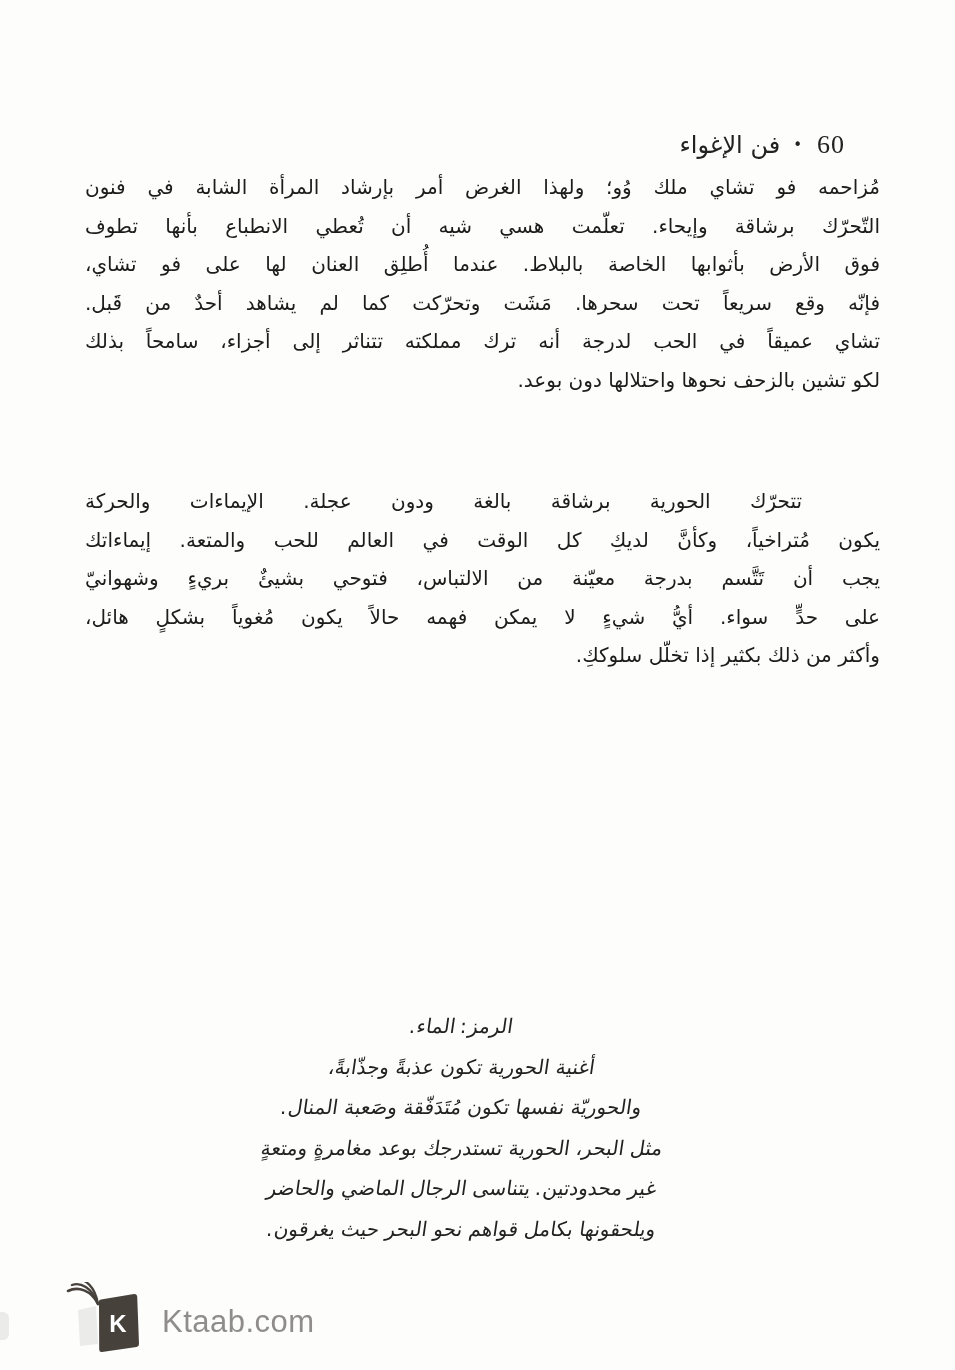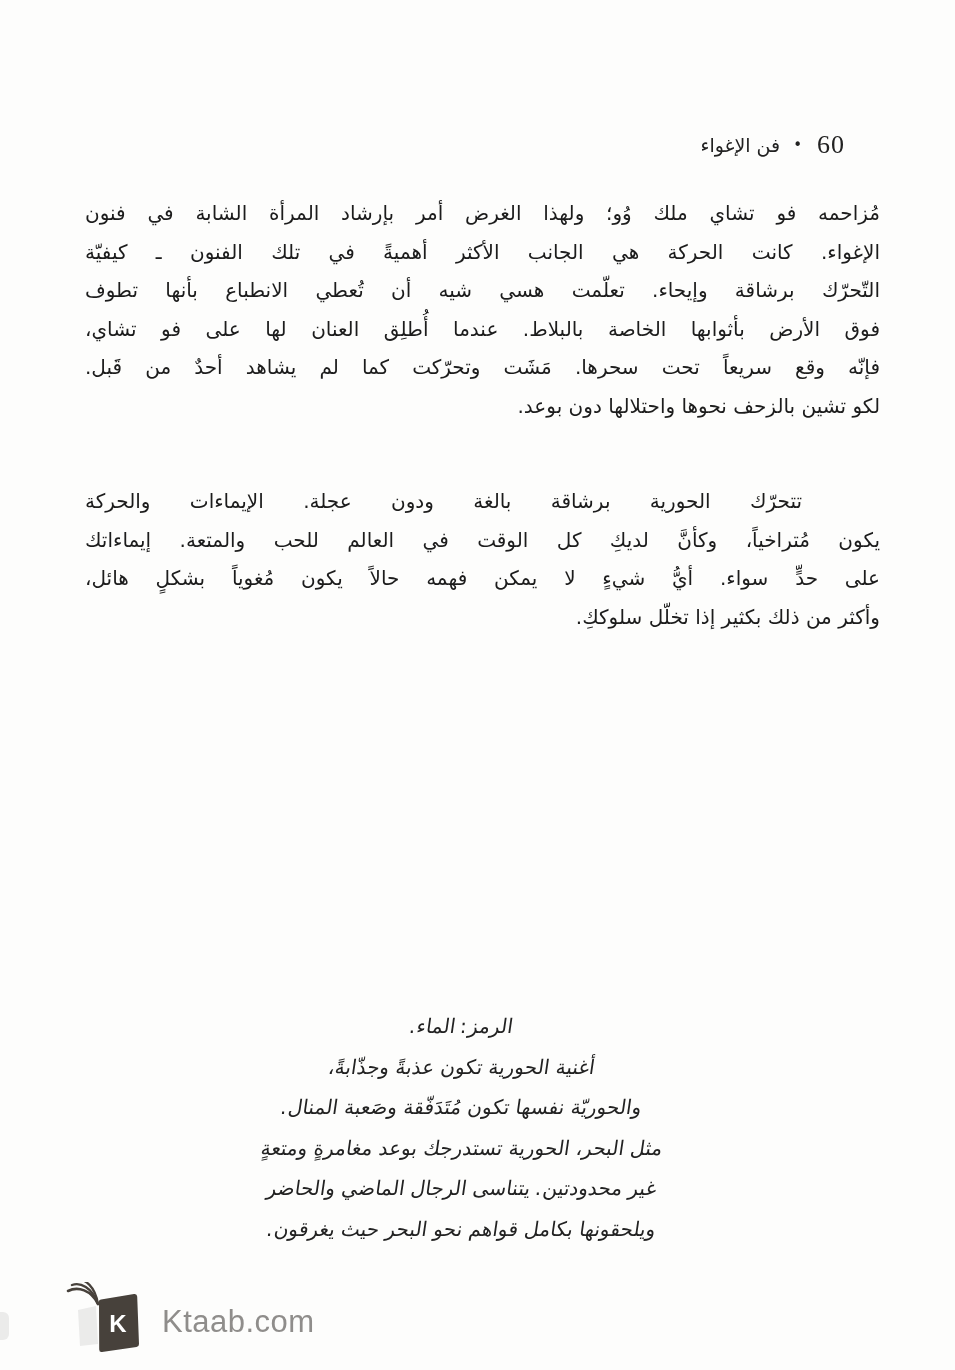--- a/index.html
+++ b/index.html
@@ -16,28 +16,28 @@
   .page-header{
     position:absolute;top:130px;right:110px;
     direction:rtl;display:flex;align-items:center;
     font-size:21px;color:#222;
   }
   .page-header .num{
     font-family:"Liberation Serif","DejaVu Serif",serif;
     font-size:26px;letter-spacing:1px;
   }
   .page-header .dot{margin:0 15px 0 13px;font-size:15px;line-height:1;}
-  .page-header .title{font-size:19px;}
+  .page-header .title{font-size:24px;}
   
   .para{
     position:absolute;left:85px;width:795px;
     direction:rtl;text-align:justify;
     font-size:20px;color:#1c1c1c;
   }
-  .p1{top:194px;}
+  .p1{top:168px;}
   .p2{top:482px;}
   .line{
     line-height:38.5px;height:38.5px;
     text-align:justify;text-align-last:justify;
     white-space:normal;overflow:visible;
   }
   .line.last{text-align-last:right;}
   .line.indent-first{padding-right:78px;}
   
   .poem{
@@ -69,30 +69,31 @@
 <div class="page">
 
   <div class="page-header">
     <span class="num">60</span>
     <span class="dot">•</span>
     <span class="title">فن الإغواء</span>
   </div>
 
   <div class="para p1" lang="ar">
     <div class="line">مُزاحمه فو تشاي ملك وُو؛ ولهذا الغرض أمر بإرشاد المرأة الشابة في فنون</div>
-    <div class="line">الإغواء. كانت الحركة هي الجانب الأكثر أهميةً في تلك الفنون ـ كيفيّة</div>
     <div class="line">التّحرّك برشاقة وإيحاء. تعلّمت هسي شيه أن تُعطي الانطباع بأنها تطوف</div>
     <div class="line">فوق الأرض بأثوابها الخاصة بالبلاط. عندما أُطلِق العنان لها على فو تشاي،</div>
     <div class="line">فإنّه وقع سريعاً تحت سحرها. مَشَت وتحرّكت كما لم يشاهد أحدٌ من قَبل.</div>
+    <div class="line">تشاي عميقاً في الحب لدرجة أنه ترك مملكته تتناثر إلى أجزاء، سامحاً بذلك</div>
     <div class="line last">لكو تشين بالزحف نحوها واحتلالها دون بوعد.</div>
   </div>
 
   <div class="para p2" lang="ar">
     <div class="line indent-first">تتحرّك الحورية برشاقة بالغة ودون عجلة. الإيماءات والحركة</div>
     <div class="line">يكون مُتراخياً، وكأنَّ لديكِ كل الوقت في العالم للحب والمتعة. إيماءاتك</div>
+    <div class="line">يجب أن تَتَّسم بدرجة معيّنة من الالتباس، فتوحي بشيئٌ بريءٍ وشهوانيّ</div>
     <div class="line">على حدٍّ سواء. أيُّ شيءٍ لا يمكن فهمه حالاً يكون مُغوياً بشكلٍ هائل،</div>
     <div class="line last">وأكثر من ذلك بكثير إذا تخلّل سلوككِ.</div>
   </div>
 
   <div class="poem" lang="ar">
     <div class="pline">الرمز: الماء.</div>
     <div class="pline">أغنية الحورية تكون عذبةً وجذّابةً،</div>
     <div class="pline">والحوريّة نفسها تكون مُتَدَفّقة وصَعبة المنال.</div>
     <div class="pline">مثل البحر، الحورية تستدرجك بوعد مغامرةٍ ومتعةٍ</div>
     <div class="pline">غير محدودتين. يتناسى الرجال الماضي والحاضر</div>

